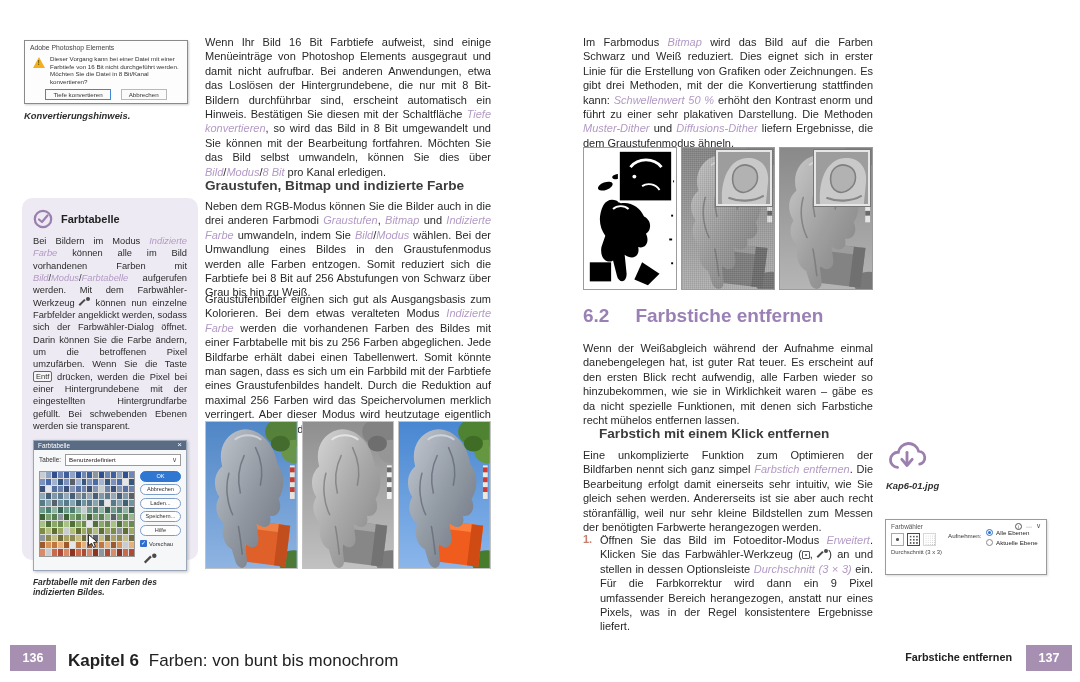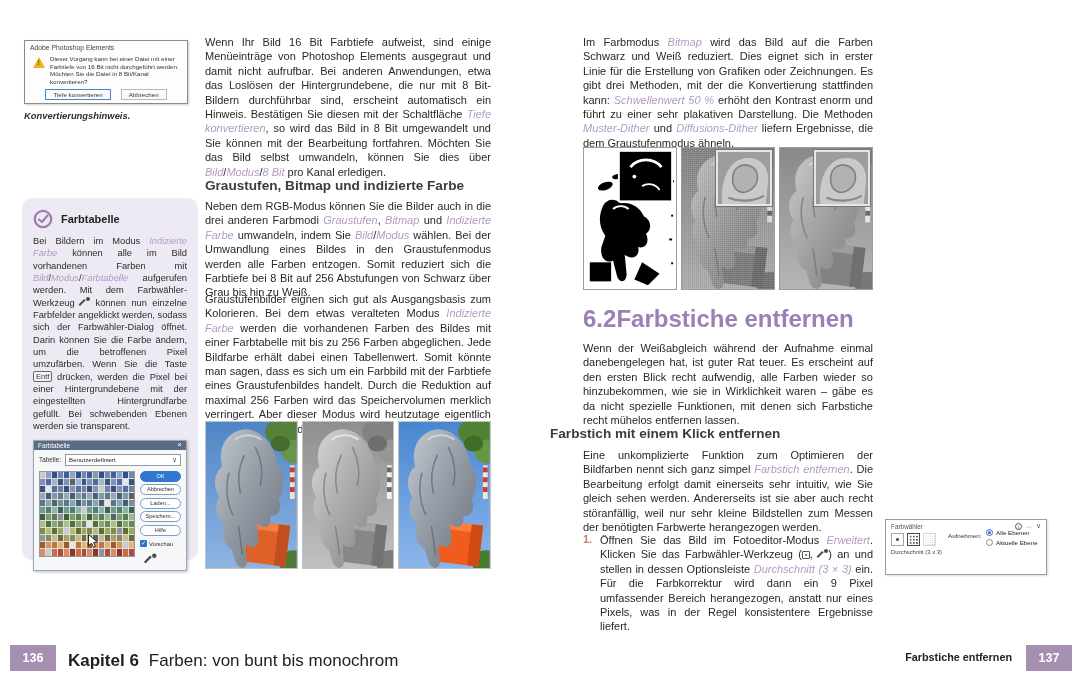--- a/index.html
+++ b/index.html
@@ -72,21 +72,21 @@
   .row-right { left:583px; top:147px; width:290px; height:143px; }
   .row-right .photo { width:94px; height:143px; border-color:#9c9c9c; }
   .photo.dither1 svg.ph { filter:grayscale(1) brightness(1.04) contrast(.88); }
   .photo.dither2 svg.ph { filter:grayscale(1) brightness(1.1) contrast(.82); }
   .inset { position:absolute; top:2px; right:2px; width:56px; height:56px; border:2px solid #e6e6e6; box-shadow:0 0 0 1px #777; }
   .inset svg { display:block; width:100%; height:100%; }
   .dither-tex { position:absolute; inset:0; background-image:repeating-linear-gradient(0deg, rgba(255,255,255,.10) 0 1px, transparent 1px 2px), repeating-linear-gradient(90deg, rgba(0,0,0,.08) 0 1px, transparent 1px 2px); pointer-events:none; }
   .caption-left { left:205px; top:576px; width:286px; }
 
   
-  .h1-section { position:absolute; left:583px; top:305px; width:290px; font-size:24px; font-weight:bold; color:#9a80b4; display:flex; gap:0; }
+  .h1-section { position:absolute; left:583px; top:305px; width:290px; font-size:19px; font-weight:bold; color:#9a80b4; display:flex; gap:26px; }
   .list { position:absolute; left:583px; top:533px; width:290px; display:flex; gap:5px; }
   .list .num { flex:0 0 12px; font-size:11px; font-weight:bold; color:#c87e6d; }
   .list .li-text { font-size:11px; line-height:14.4px; text-align:justify; hyphens:auto; }
   .margin-note { left:885px; top:147px; width:172px; }
 
   
   .download { position:absolute; left:886px; top:441px; width:120px; }
   .dl-label { margin-top:3px; font-style:italic; font-weight:bold; font-size:9.4px; color:#2e2e2e; }
 
   
@@ -434,20 +434,21 @@
               <button class="ft-btn">Hilfe</button>
             </div>
           <label class="ft-preview">
             <span class="ft-cb">✓</span>
             <span class="lbl">Vorschau</span>
           </label>
           <span class="eyedropper-icon ft-dropper"></span>
         </div>
       </div>
     </figure>
+    <div class="ft-caption">Farbtabelle mit den Farben des indizierten Bildes.</div>
   </aside>
 
   <p class="body-text" style="left:205px; top:35px; width:286px;">Wenn Ihr Bild 16&nbsp;Bit Farbtiefe aufweist, sind einige Menüeinträge von Photoshop Elements ausgegraut und damit nicht aufrufbar. Bei anderen Anwendungen, etwa das Loslösen der Hintergrundebene, die nur mit 8&nbsp;Bit-Bildern durchführbar sind, erscheint automatisch ein Hinweis. Bestätigen Sie diesen mit der Schaltfläche <i class="pt">Tiefe konvertieren</i>, so wird das Bild in 8&nbsp;Bit umgewandelt und Sie können mit der Bearbeitung fortfahren. Möchten Sie das Bild selbst umwandeln, können Sie dies über <i class="pt">Bild</i>/<i class="pt">Modus</i>/<i class="pt">8 Bit</i> pro Kanal erledigen.</p>
   <h2 class="h2" style="left:205px; top:178px; width:286px;">Graustufen, Bitmap und indizierte Farbe</h2>
   <p class="body-text" style="left:205px; top:199px; width:286px;">Neben dem RGB-Modus können Sie die Bilder auch in die drei anderen Farbmodi <i class="pt">Graustufen</i>, <i class="pt">Bitmap</i> und <i class="pt">Indizierte Farbe</i> umwandeln, indem Sie <i class="pt">Bild</i>/<i class="pt">Modus</i> wählen. Bei der Umwandlung eines Bildes in den Graustufenmodus werden alle Farben entzogen. Somit reduziert sich die Farbtiefe bei 8&nbsp;Bit auf 256 Abstufungen von Schwarz über Grau bis hin zu Weiß.</p>
   <p class="body-text" style="left:205px; top:292px; width:286px;">Graustufenbilder eignen sich gut als Ausgangsbasis zum Kolorieren. Bei dem etwas veralteten Modus <i class="pt">Indizierte Farbe</i> werden die vorhandenen Farben des Bildes mit einer Farbtabelle mit bis zu 256 Farben abgeglichen. Jede Bildfarbe erhält dabei einen Tabellenwert. Somit könnte man sagen, dass es sich um ein Farbbild mit der Farbtiefe eines Graustufenbildes handelt. Durch die Reduktion auf maximal 256 Farben wird das Speichervolumen merklich verringert. Aber dieser Modus wird heutzutage eigentlich kaum noch verwendet.</p>
 
   <div class="img-row row-left">
     <figure class="photo rgb">
       <svg class="ph" viewBox="0 0 95 148" preserveAspectRatio="none">
@@ -495,29 +496,37 @@
           </svg>
         </span>
     </figure>
   </div>
 
   <h1 class="h1-section">
     <span>6.2</span>
     <span>Farbstiche entfernen</span>
   </h1>
   <p class="body-text" style="left:583px; top:341px; width:290px;">Wenn der Weißabgleich während der Aufnahme einmal danebengelegen hat, ist guter Rat teuer. Es erscheint auf den ersten Blick recht aufwendig, alle Farben wieder so hinzubekommen, wie sie in Wirklichkeit waren – gäbe es da nicht spezielle Funktionen, mit denen sich Farbstiche recht mühelos entfernen lassen.</p>
-  <h2 class="h2" style="left:550px; top:426px; width:290px;">Farbstich mit einem Klick entfernen</h2>
+  <h2 class="h2" style="left:599px; top:426px; width:290px;">Farbstich mit einem Klick entfernen</h2>
   <p class="body-text" style="left:583px; top:448px; width:290px;">Eine unkomplizierte Funktion zum Optimieren der Bildfarben nennt sich ganz simpel <i class="pt">Farbstich entfernen</i>. Die Bearbeitung erfolgt damit einerseits sehr intuitiv, wie Sie gleich sehen werden. Andererseits ist sie aber auch recht störanfällig, weil nur sehr kleine Bildstellen zum Messen der benötigten Farbwerte herangezogen werden.</p>
 
   <div class="list">
     <span class="num">1.</span>
     <div class="li-text">Öffnen Sie das Bild im Fotoeditor-Modus <i class="pt">Erweitert</i>. Klicken Sie das Farbwähler-Werkzeug (<span class="tool-chip"></span>, <span class="eyedropper-icon"></span>) an und stellen in dessen Optionsleiste <i class="pt">Durchschnitt (3&nbsp;×&nbsp;3)</i> ein. Für die Farbkorrektur wird dann ein 9&nbsp;Pixel umfassender Bereich herangezogen, anstatt nur eines Pixels, was in der Regel konsistentere Ergebnisse liefert.</div>
   </div>
 
 
+  <div class="download">
+    <svg width="42" height="32" viewBox="0 0 44 34">
+      <path d="M12,28 a8,8 0 1 1 0.8,-16 a11,11 0 0 1 21.5,-1.2 a7,7 0 0 1 1.2,13.8" fill="none" stroke="#9b7fae" stroke-width="3" stroke-linecap="round"></path>
+      <line x1="22" y1="12" x2="22" y2="25" stroke="#9b7fae" stroke-width="3" stroke-linecap="round"></line>
+      <path d="M16.5,19.5 L22,26 L27.5,19.5" fill="none" stroke="#9b7fae" stroke-width="3" stroke-linecap="round" stroke-linejoin="round"></path>
+    </svg>
+    <div class="dl-label">Kap6-01.jpg</div>
+  </div>
 
   <figure class="fw-panel">
     <div class="fw-title">Farbwähler</div>
     <div class="fw-topright">
       <span class="info-icon">i</span>
       <span>⋯</span>
       <span class="chev">∨</span>
     </div>
     <div class="fw-samples">
         <span class="fw-sample">

